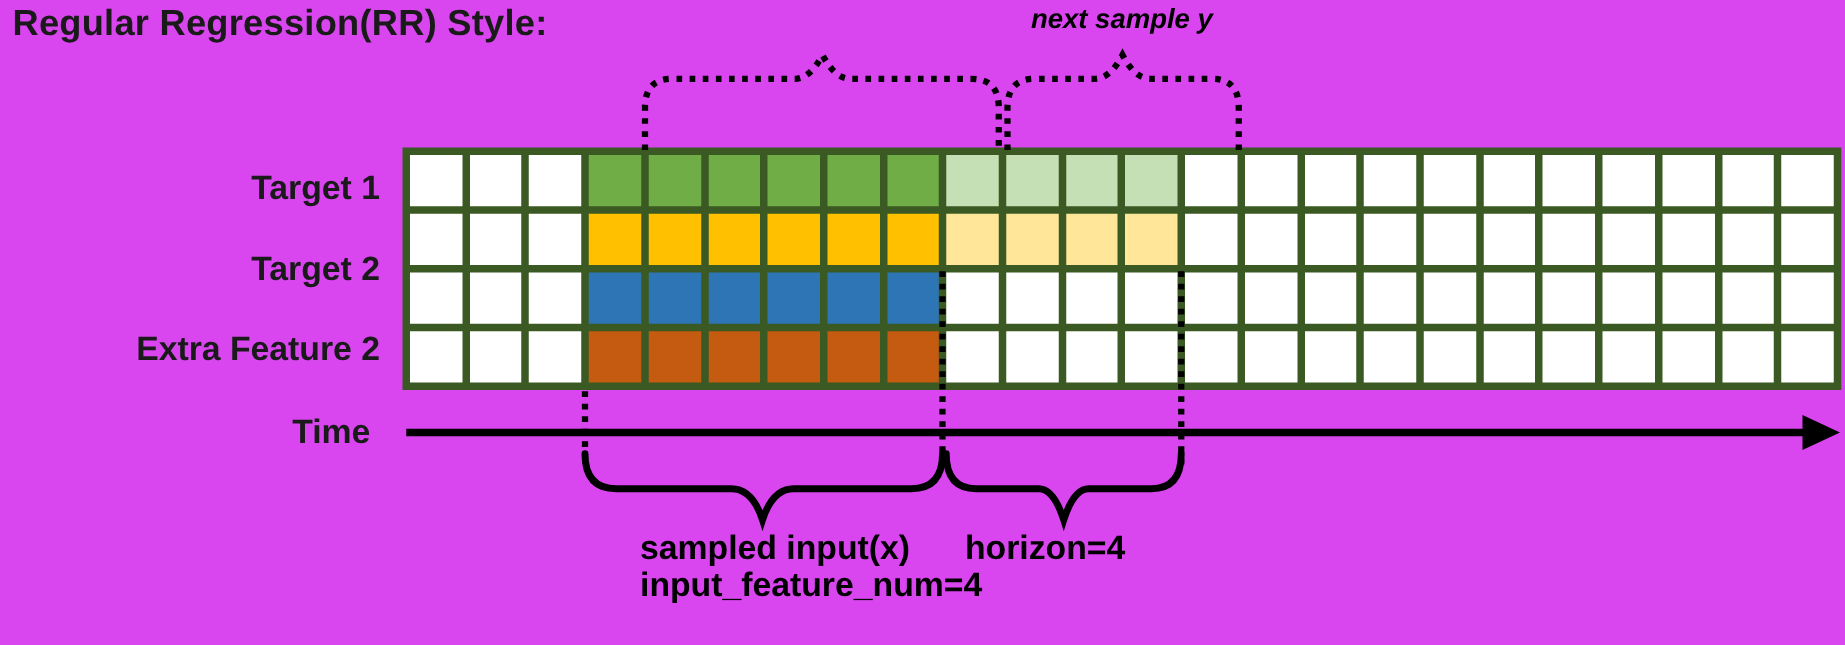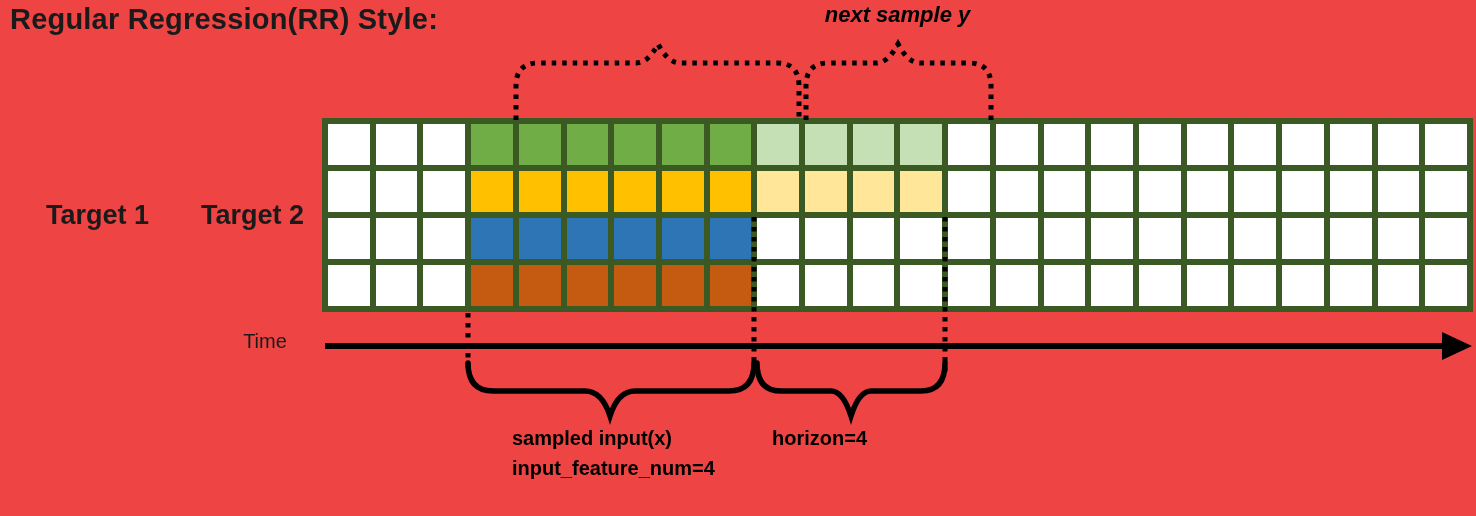--- a/index.html
+++ b/index.html
@@ -1,67 +1,68 @@
 <!DOCTYPE html>
 <html><head>
 <meta charset="utf-8">
 <style>
   html,body{margin:0;padding:0;background:#ffffff;}
   .canvas{
-    position:relative;width:1476px;height:516px;background:#ef4444;
+    position:relative;width:1476px;height:516px;background:#d946ef;
     font-family:"Liberation Sans",sans-serif;color:#1a1a1a;overflow:hidden;
   }
   .title{
     position:absolute;left:10px;top:3px;font-size:29px;font-weight:700;
     letter-spacing:0.2px;color:#1a1a1a;white-space:nowrap;
   }
   .next-label{
     position:absolute;top:2px;font-size:22px;font-style:italic;font-weight:600;
     text-align:center;white-space:nowrap;color:#000;
   }
   .next-x{left:515px;width:284px;}
   .next-y{left:802px;width:191px;}
   .grid{
     position:absolute;left:322px;top:118px;width:1151px;height:194px;
     box-sizing:border-box;display:grid;grid-template-rows:repeat(4,1fr);
     gap:6px;padding:6px;
   }
   .cell{width:100%;height:100%;}
   .row-labels{
     position:absolute;left:0;top:118px;width:310px;height:194px;
-    display:flex;flex-direction:row;text-align:right;
+    display:flex;flex-direction:column;text-align:right;
   }
   .row-label{
     flex:1;display:flex;align-items:center;justify-content:flex-end;
     font-size:27px;font-weight:700;white-space:nowrap;padding-right:6px;
   }
   .time-label{
-    position:absolute;left:222px;top:330px;width:86px;font-size:20px;
-    font-weight:400;text-align:center;white-space:nowrap;
+    position:absolute;left:222px;top:330px;width:86px;font-size:27px;
+    font-weight:700;text-align:center;white-space:nowrap;
   }
   .overlay{position:absolute;left:0;top:0;pointer-events:none;}
   .anno{
-    position:absolute;font-size:20px;font-weight:600;line-height:30px;
+    position:absolute;font-size:27px;font-weight:600;line-height:30px;
     white-space:nowrap;color:#000;
   }
   .anno-input{left:512px;top:423px;}
   .anno-output{left:772px;top:423px;}
 </style>
 </head>
 <body>
 
 <div class="canvas">
 
   <div class="title">Regular Regression(RR) Style:</div>
 
   <div class="next-label next-y">next sample y</div>
 
   <div class="row-labels">
     <div class="row-label">Target 1</div>
     <div class="row-label">Target 2</div>
+    <div class="row-label">Extra Feature 2</div>
   </div>
 
   <div class="grid" style="background: rgb(59, 90, 35); grid-template-columns: repeat(24, 1fr);">
       <div class="cell" style="background: rgb(255, 255, 255);"></div>
       <div class="cell" style="background: rgb(255, 255, 255);"></div>
       <div class="cell" style="background: rgb(255, 255, 255);"></div>
       <div class="cell" style="background: rgb(112, 173, 71);"></div>
       <div class="cell" style="background: rgb(112, 173, 71);"></div>
       <div class="cell" style="background: rgb(112, 173, 71);"></div>
       <div class="cell" style="background: rgb(112, 173, 71);"></div>

